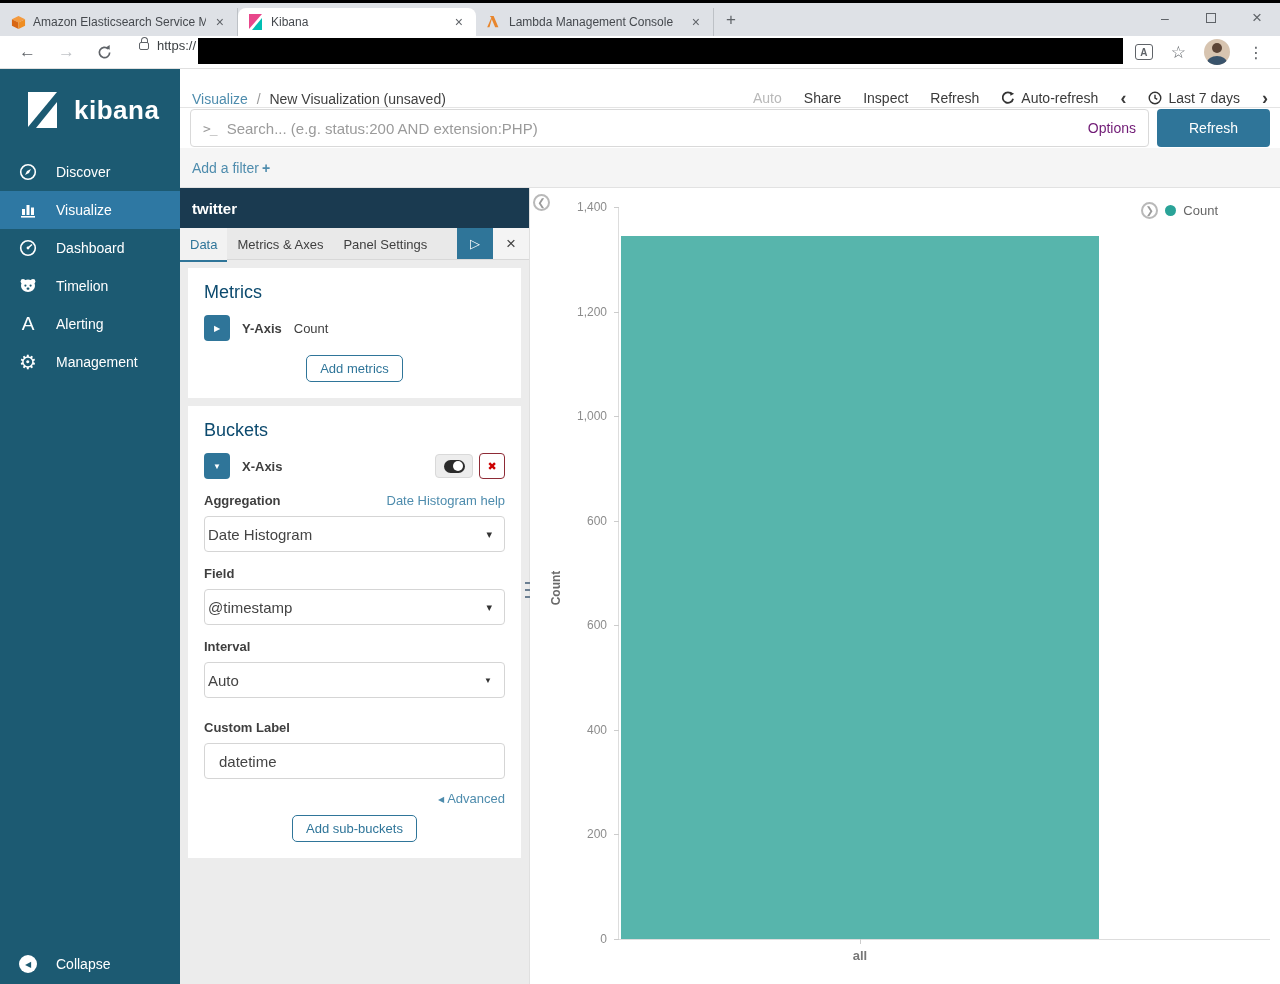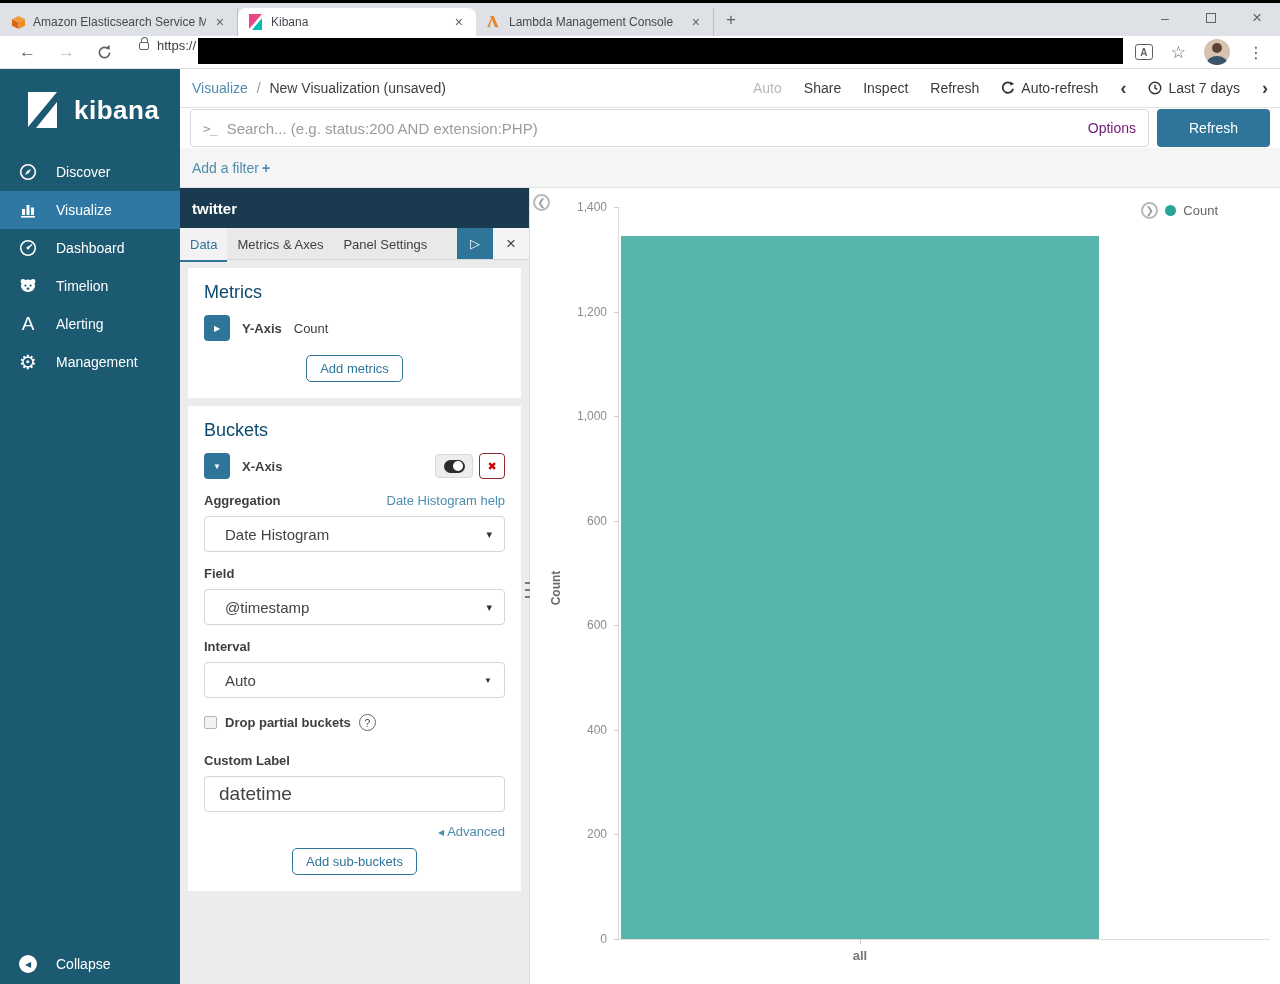--- a/index.html
+++ b/index.html
@@ -41,21 +41,21 @@
   .logo-text { font-size:26px; font-weight:bold; letter-spacing:0.5px; }
   .side-item { display:flex; align-items:center; gap:16px; height:38px; padding-left:16px; font-size:14px; cursor:pointer; }
   .side-item.active { background:#2e78a3; }
   .side-ic { width:24px; display:flex; justify-content:center; align-items:center; font-size:17px; }
   .side-spacer { flex:1; }
   .collapse-item { display:flex; align-items:center; gap:16px; height:46px; padding-left:16px; font-size:14px; cursor:pointer; }
   .collapse-circle { width:18px; height:18px; border-radius:50%; background:#fff; color:#1c5a72; display:flex; align-items:center; justify-content:center; font-size:8px; }
 
   .main { flex:1; display:flex; flex-direction:column; background:#fff; }
 
-  .kib-topnav { height:39px; display:flex; align-items:center; justify-content:space-between; padding:0 12px; border-bottom:1px solid #e4e4e4; }
+  .kib-topnav { height:39px; display:flex; align-items:flex-end; justify-content:space-between; padding:0 12px; border-bottom:1px solid #e4e4e4; }
   .breadcrumb { font-size:14px; color:#3f3f3f; }
   .crumb-link { color:#4e8cad; cursor:pointer; }
   .crumb-sep { color:#999; margin:0 5px; }
   .top-actions { display:flex; align-items:center; gap:22px; font-size:14px; color:#3a3a3a; }
   .action { cursor:pointer; }
   .action.disabled { color:#b8b8b8; cursor:default; }
   .action-icon-row { display:flex; align-items:center; gap:6px; cursor:pointer; }
   .chev-btn { font-size:18px; font-weight:bold; color:#3a3a3a; cursor:pointer; line-height:1; }
 
   .search-row { height:40px; display:flex; align-items:center; padding:0 10px; gap:8px; }
@@ -91,27 +91,27 @@
   .row-right { margin-left:auto; display:flex; align-items:center; gap:6px; }
   .toggle-wrap { width:38px; height:24px; background:#ededed; border:1px solid #d9d9d9; border-radius:4px; display:flex; align-items:center; justify-content:center; cursor:pointer; }
   .toggle-pill { width:21px; height:13px; background:#2b2b2b; border-radius:7px; position:relative; }
   .toggle-pill::after { content:""; position:absolute; right:1.5px; top:1.5px; width:10px; height:10px; border-radius:50%; background:#fff; }
   .xbtn { width:26px; height:26px; border:1px solid #8e2b36; border-radius:4px; background:#fff; color:#c00; font-size:11px; display:flex; align-items:center; justify-content:center; cursor:pointer; }
   .btn-center { text-align:center; margin-top:14px; }
   .outline-btn { border:1px solid #2f7599; color:#2f7599; background:#fff; border-radius:5px; padding:5px 13px; font-size:13px; cursor:pointer; font-family:"Liberation Sans",sans-serif; }
   .field-label-row { display:flex; align-items:center; justify-content:space-between; margin:14px 0 8px; }
   .field-label { font-size:13px; font-weight:bold; color:#3f3f3f; }
   .help-link { font-size:13px; color:#4e8cad; cursor:pointer; }
-  .select { height:36px; border:1px solid #d5d5d5; border-radius:4px; background:#fff; display:flex; align-items:center; padding:0 12px 0 20px; font-size:15px; color:#444; cursor:pointer; }
+  .select { height:36px; border:1px solid #d5d5d5; border-radius:4px; background:#fff; display:flex; align-items:center; padding:0 12px 0 3px; font-size:15px; color:#444; cursor:pointer; }
   .select .sel-caret { margin-left:auto; font-size:11px; color:#333; }
   .select .sel-caret.small { font-size:8px; }
   .check-row { display:flex; align-items:center; gap:8px; margin:16px 0 4px; }
   .checkbox { width:13px; height:13px; border:1px solid #b5b5b5; background:#f3f3f3; border-radius:2px; cursor:pointer; }
   .help-circle { width:17px; height:17px; border:1.5px solid #666; border-radius:50%; color:#555; font-size:11px; display:flex; align-items:center; justify-content:center; cursor:pointer; }
-  .text-input { width:100%; height:36px; border:1px solid #d5d5d5; border-radius:4px; padding:0 14px; font-size:19px; color:#444; font-family:"Liberation Sans",sans-serif; outline:none; }
+  .text-input { width:100%; height:36px; border:1px solid #d5d5d5; border-radius:4px; padding:0 14px; font-size:15px; color:#444; font-family:"Liberation Sans",sans-serif; outline:none; }
   .advanced-row { text-align:right; margin-top:10px; }
   .advanced-link { font-size:13px; color:#4e8cad; cursor:pointer; }
   .adv-tri { font-size:8px; vertical-align:1px; }
   .drag-handle { position:absolute; right:-2px; top:394px; display:flex; flex-direction:column; gap:5px; }
   .drag-dash { width:6px; height:2px; background:#6b7f92; }
 
   
   .chart-area { flex:1; position:relative; background:#fff; }
   .chev-circle { width:17px; height:17px; border-radius:50%; background:#fff; border:2px solid #b9b9b9; color:#9a9a9a; font-size:10px; font-weight:bold; display:flex; align-items:center; justify-content:center; cursor:pointer; }
   .panel-collapse-toggle { position:absolute; left:3px; top:6px; }
@@ -368,25 +368,20 @@
             <div class="select">
               <span>@timestamp</span>
               <span class="sel-caret">▾</span>
             </div>
             <div class="field-label-row">
               <span class="field-label">Interval</span>
             </div>
             <div class="select">
               <span>Auto</span>
               <span class="sel-caret small">▼</span>
-            </div>
-            <div class="check-row">
-              <span class="checkbox"></span>
-              <span class="field-label">Drop partial buckets</span>
-              <span class="help-circle">?</span>
             </div>
             <div class="field-label-row" style="margin-top:22px;">
               <span class="field-label">Custom Label</span>
             </div>
             <input class="text-input" value="datetime" style="">
             <div class="advanced-row">
               <span class="advanced-link"><span class="adv-tri">◀</span> <span>Advanced</span></span>
             </div>
             <div class="btn-center" style="margin-top:8px;">
               <button class="outline-btn">Add sub-buckets</button>

